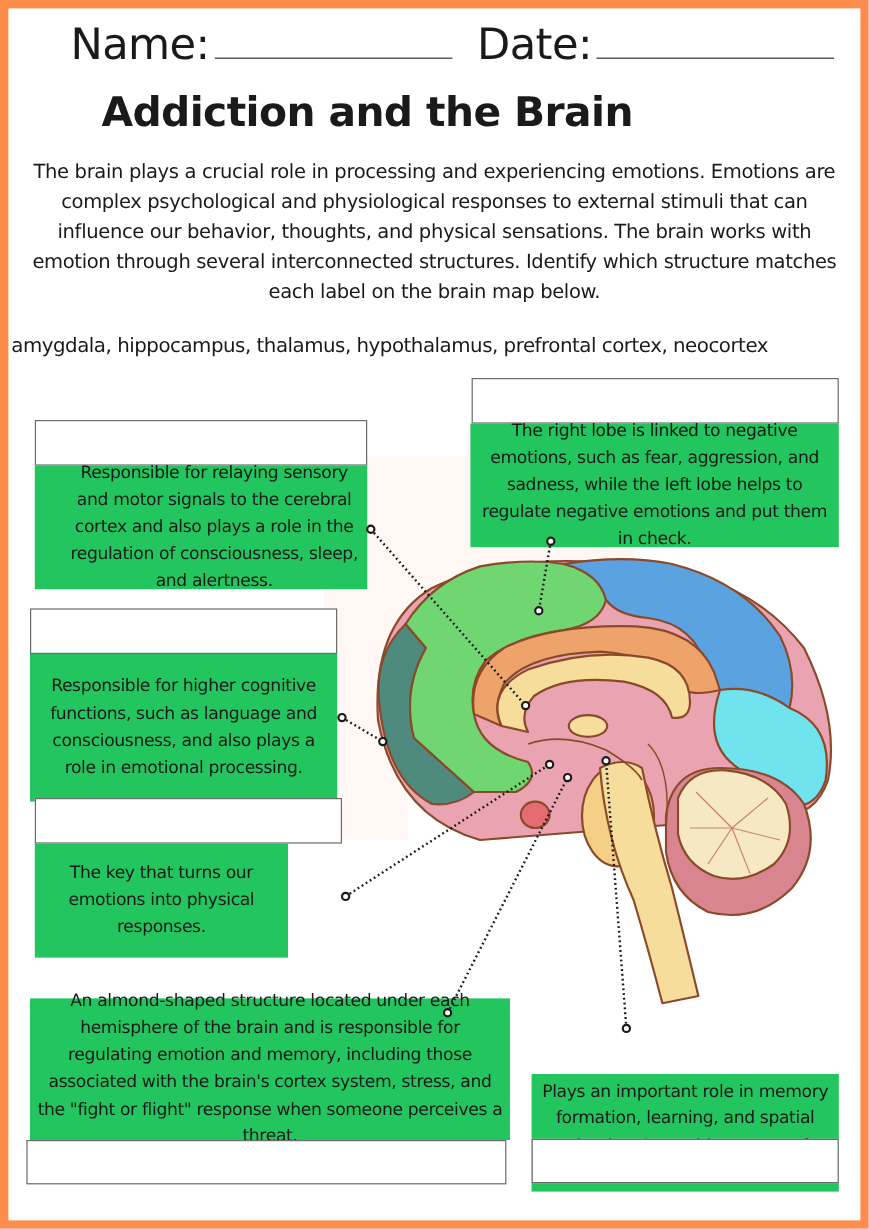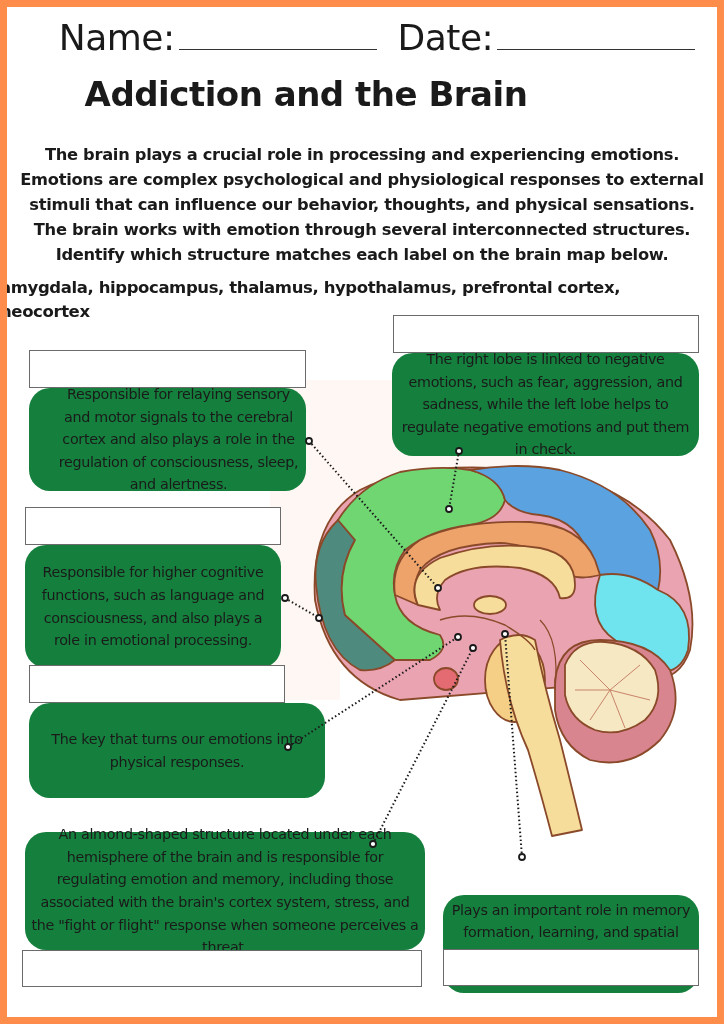--- a/index.html
+++ b/index.html
@@ -23,34 +23,34 @@
   }
   .header-line .blank {
     display: inline-block; border-bottom: 1.5px solid #333; vertical-align: baseline;
     height: 1px; margin: 0 10px 0 4px;
   }
   .title {
     position: absolute; top: 68px; left: 0; width: 612px; text-align: center;
     font-size: 34px; font-weight: bold; line-height: 52px; letter-spacing: -0.5px;
   }
   .intro {
-    position: absolute; top: 142px; left: 18px; width: 688px; text-align: center;
-    font-size: 16.3px; line-height: 25px; letter-spacing: -0.3px; font-weight: bold;
+    position: absolute; top: 130px; left: 18px; width: 688px; text-align: center;
+    font-size: 16.3px; line-height: 25px; letter-spacing: -0.3px;
   }
   .word-bank {
-    position: absolute; top: 276px; left: 0; width: 640px; text-align: left;
-    font-size: 16.5px; font-weight: bold; line-height: 24px; letter-spacing: -0.4px;
+    position: absolute; top: 276px; left: 0; width: 640px; text-align: right;
+    font-size: 16.5px; font-weight: normal; line-height: 24px; letter-spacing: -0.4px;
   }
   .answer-box {
     position: absolute; background: #fff; border: 1.3px solid #6b6b6b; box-sizing: border-box; z-index: 2;
   }
   .desc-box {
-    position: absolute; background: #15803d; box-sizing: border-box; z-index: 2;
+    position: absolute; background: #22c55e; box-sizing: border-box; z-index: 2;
     text-align: center; font-size: 14.3px; line-height: 22.6px; letter-spacing: -0.3px;
-    display: flex; align-items: center; justify-content: center; padding: 0 6px; border-radius: 21px;
+    display: flex; align-items: center; justify-content: center; padding: 0 6px;
   }
   .brain-svg { position: absolute; left: 0; top: 0; z-index: 3; }
 </style>
 </head>
 <body>
 
 <div class="page-border"></div>
 
 <svg class="watermark" viewBox="0 0 330 360">
   <path d="M40 20 L220 20 Q300 20 300 100 Q300 170 220 170 L110 170 L110 340 L40 340 Z" fill="#fe8c4a"></path>
@@ -68,21 +68,21 @@
 <div class="answer-box" style="left:29px;top:350px;width:277px;height:38px;"></div>
 <div class="desc-box" style="left:29px;top:388px;width:277px;height:103px;padding-left:28px;">Responsible for relaying sensory and motor signals to the cerebral cortex and also plays a role in the regulation of consciousness, sleep, and alertness.</div>
 
 <div class="answer-box" style="left:393px;top:315px;width:306px;height:38px;"></div>
 <div class="desc-box" style="left:392px;top:353px;width:307px;height:103px;">The right lobe is linked to negative emotions, such as fear, aggression, and sadness, while the left lobe helps to regulate negative emotions and put them in check.</div>
 
 <div class="answer-box" style="left:25px;top:507px;width:256px;height:38px;"></div>
 <div class="desc-box" style="left:25px;top:545px;width:256px;height:123px;">Responsible for higher cognitive functions, such as language and consciousness, and also plays a role in emotional processing.</div>
 
 <div class="answer-box" style="left:29px;top:665px;width:256px;height:38px;"></div>
-<div class="desc-box" style="left:29px;top:703px;width:296px;height:95px;">The key that turns our emotions into physical responses.</div>
+<div class="desc-box" style="left:29px;top:703px;width:211px;height:95px;">The key that turns our emotions into physical responses.</div>
 
 <div class="desc-box" style="left:25px;top:832px;width:400px;height:118px;">An almond-shaped structure located under each hemisphere of the brain and is responsible for regulating emotion and memory, including those associated with the brain's cortex system, stress, and the "fight or flight" response when someone perceives a threat.</div>
 <div class="answer-box" style="left:22px;top:950px;width:400px;height:37px;"></div>
 
 <div class="desc-box" style="left:443px;top:851px;width:256px;height:98px;margin-top:44px;">Plays an important role in memory formation, learning, and spatial navigation. It provides context for emotional meaning.</div>
 <div class="answer-box" style="left:443px;top:949px;width:256px;height:37px;"></div>
 
 <svg class="brain-svg" width="724" height="1024" viewBox="0 0 724 1024">
   <g stroke="#8a4a2a" stroke-width="1.8" stroke-linejoin="round">
 

